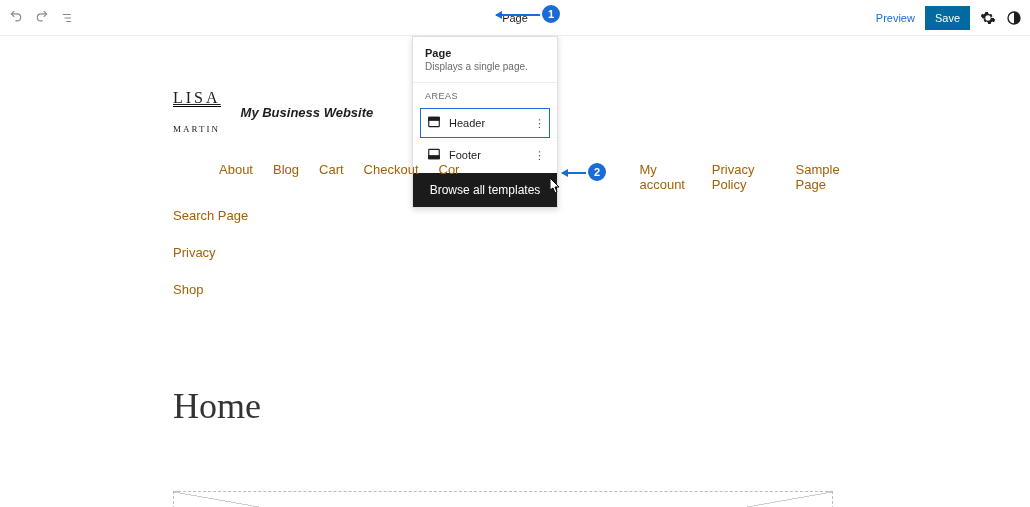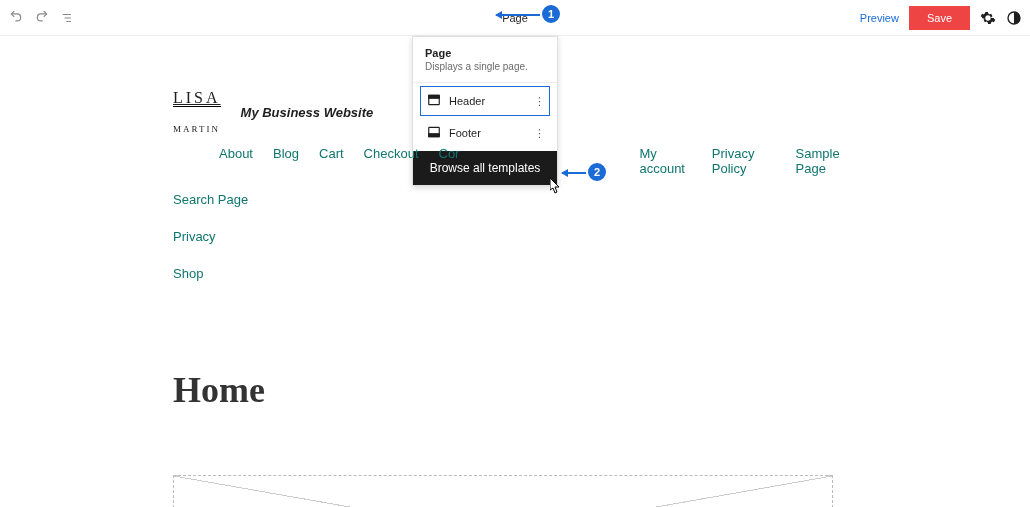--- a/index.html
+++ b/index.html
@@ -4,46 +4,46 @@
 <style>
   * { box-sizing: border-box; margin: 0; padding: 0; }
   html, body { width: 1030px; height: 507px; font-family: -apple-system, BlinkMacSystemFont, "Segoe UI", Arial, sans-serif; background: #fff; color: #1e1e1e; overflow: hidden; }
   .topbar { position: relative; height: 36px; border-bottom: 1px solid #eee; display: flex; align-items: center; }
   .topbar-left { display: flex; align-items: center; gap: 10px; padding-left: 8px; }
   .icon-btn { width: 16px; height: 16px; display: flex; align-items: center; justify-content: center; color: #8a8a8a; cursor: pointer; }
   .icon-btn svg { display: block; }
   .topbar-center-label { position: absolute; left: 50%; transform: translateX(-50%); font-size: 11px; color: #1e1e1e; cursor: pointer; }
   .topbar-right { position: absolute; right: 8px; display: flex; align-items: center; gap: 10px; }
   .link-preview { font-size: 11px; color: #1a6bd6; cursor: pointer; }
-  .btn-save { font-size: 11px; background: #ef4444; color: #fff; padding: 6px 18px; border: none; cursor: pointer; }
+  .btn-save { font-size: 11px; background: #0369a1; color: #fff; padding: 6px 10px; border: none; cursor: pointer; }
   .badge { position: absolute; width: 22px; height: 22px; border-radius: 50%; background: #1a6bd6; color: #fff; font-size: 11px; font-weight: 600; display: flex; align-items: center; justify-content: center; border: 2px solid #fff; }
   .arrow { position: absolute; height: 2px; background: #1a6bd6; }
   .arrow::before { content: ""; position: absolute; left: -1px; top: -3px; border-right: 7px solid #1a6bd6; border-top: 4px solid transparent; border-bottom: 4px solid transparent; }
   .dropdown { position: absolute; top: 36px; left: 412px; width: 146px; background: #fff; border: 1px solid #e0e0e0; box-shadow: 0 2px 6px rgba(0,0,0,.15); font-size: 11px; }
   .dropdown .title { padding: 10px 12px 2px; font-weight: 600; }
   .dropdown .desc { padding: 0 12px 10px; color: #6a6a6a; font-size: 10px; }
   .dropdown .divider { border-top: 1px solid #eee; }
   .dropdown .section-label { padding: 8px 12px 4px; color: #6a6a6a; font-size: 9px; letter-spacing: .5px; }
   .dropdown .area-item { margin: 4px 8px; padding: 6px; display: flex; align-items: center; gap: 8px; cursor: pointer; position: relative; }
   .dropdown .area-item.selected { outline: 1px solid #1a6bd6; }
   .dropdown .area-item .more { position: absolute; right: 4px; color: #555; }
   .dropdown .browse-all { background: #1b1b1b; color: #fff; text-align: center; padding: 10px 0; font-size: 12px; cursor: pointer; position: relative; }
   .cursor { position: absolute; left: 550px; top: 178px; width: 12px; height: 16px; pointer-events: none; }
   .canvas { position: absolute; left: 173px; top: 90px; width: 684px; }
   .site-header { display: flex; align-items: center; gap: 20px; }
   .logo { font-family: Georgia, "Times New Roman", serif; letter-spacing: 3px; line-height: 1; }
   .logo .l1 { font-size: 16px; text-decoration: underline; }
   .logo .l2 { font-size: 9px; border-top: 1px solid #000; padding-top: 18px; letter-spacing: 2px; }
   .site-title { font-style: italic; font-size: 13px; font-weight: 600; }
-  .nav-rows { margin-top: 12px; font-size: 13px; color: #0f766e; }
+  .nav-rows { margin-top: 28px; font-size: 13px; color: #a16207; }
   .nav-row { display: flex; gap: 24px; }
   .nav-row.right { justify-content: flex-end; gap: 22px; flex-direction: column; }
   .nav-row.full { gap: 20px; margin-bottom: 16px; }
   .nav-row span { cursor: pointer; }
-  .page-title { margin-top: 88px; font-family: Georgia, "Times New Roman", serif; font-size: 36px; font-weight: 700; color: #333; }
+  .page-title { margin-top: 88px; font-family: Georgia, "Times New Roman", serif; font-size: 36px; font-weight: 400; color: #333; }
   .placeholder { margin-top: 64px; width: 660px; height: 118px; border: 1px dashed #bbb; background:
     linear-gradient(to bottom right, transparent calc(50% - .5px), #ccc calc(50% - .5px), #ccc calc(50% + .5px), transparent calc(50% + .5px)),
     linear-gradient(to top right,    transparent calc(50% - .5px), #ccc calc(50% - .5px), #ccc calc(50% + .5px), transparent calc(50% + .5px));
   }
 </style>
 </head>
 <body>
 
 <div class="topbar">
   <div class="topbar-left">
@@ -83,20 +83,21 @@
   </div>
 </div>
 
 <div class="arrow" style="left:496px; top:14px; width:44px;"></div>
 <div class="badge" style="left:540px; top:3px;">1</div>
 
 <div class="dropdown">
   <div class="title">Page</div>
   <div class="desc">Displays a single page.</div>
   <div class="divider"></div>
+  <div class="section-label">AREAS</div>
   <div class="area-item selected">
     <span>
       <svg width="14" height="14" viewBox="0 0 24 24" fill="none" stroke="#1e1e1e" stroke-width="2">
           <rect x="3" y="4" width="18" height="16" rx="1"></rect>
           <rect x="3" y="4" width="18" height="5" fill="#1e1e1e"></rect>
         </svg>
     </span>
     <span>Header</span>
     <span class="more">⋮</span>
   </div>

